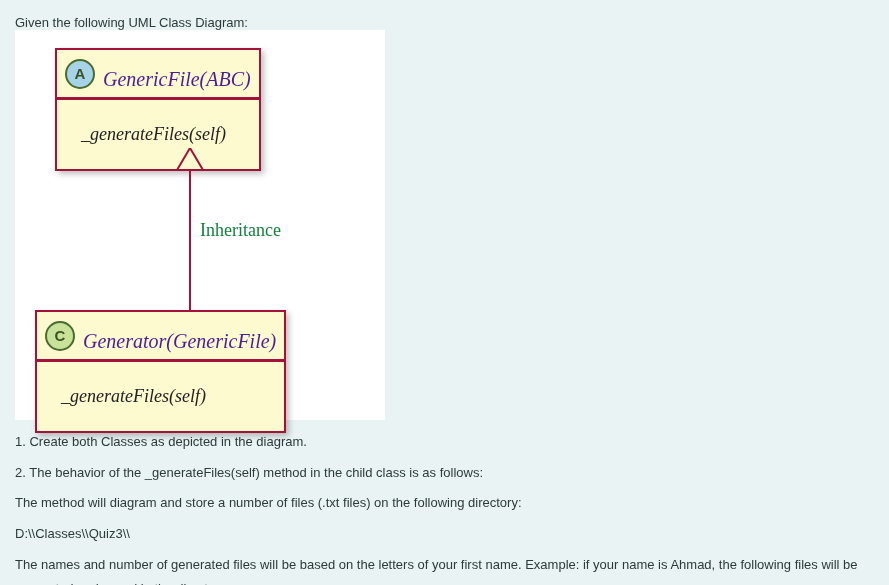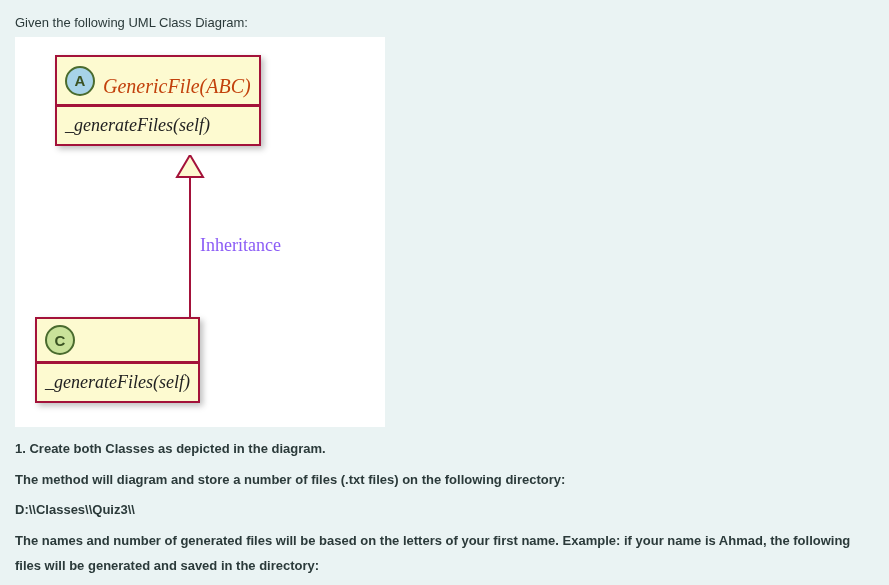--- a/index.html
+++ b/index.html
@@ -6,21 +6,21 @@
     margin: 0;
     padding: 15px;
     background: #eaf3f3;
     font-family: "Segoe UI", Arial, sans-serif;
     font-size: 13px;
     color: #2b3a3a;
     width: 889px;
     box-sizing: border-box;
   }
   .intro {
-    margin-bottom: 7px;
+    margin-bottom: 0;
   }
   .diagram-area {
     background: #ffffff;
     width: 370px;
     height: 390px;
     position: relative;
     margin-bottom: 10px;
   }
   .uml-class {
     position: absolute;
@@ -49,26 +49,26 @@
   }
   .badge-a {
     background: #a7d3e8;
   }
   .badge-c {
     background: #c9e29a;
   }
   .uml-title {
     font-style: italic;
     font-size: 20px;
-    color: #c2410c;
+    color: #4c1d95;
     font-family: Georgia, serif;
     margin-top: 12px;
   }
   .uml-body {
-    padding: 8px;
+    padding: 24px;
     font-style: italic;
     font-size: 18px;
     color: #222;
     font-family: Georgia, serif;
   }
   .hr-thin {
     border: none;
     border-top: 1px solid #a3123a;
     margin: 0;
   }
@@ -90,30 +90,28 @@
   .connector svg {
     position: absolute;
     top: 0;
     left: 0;
   }
   .inherit-label {
     position: absolute;
     top: 190px;
     left: 185px;
     font-size: 18px;
-    color: #8b5cf6;
+    color: #15803d;
     font-family: Georgia, serif;
-    margin-top: 8px;
   }
   .qtext {
     line-height: 1.9;
   }
   .qtext p {
     margin: 6px 0;
-    font-weight: bold;
   }
 </style>
 </head>
 <body>
 
 <div class="intro">Given the following UML Class Diagram:</div>
 
 <div class="diagram-area">
 
   <div class="uml-class class-top">
@@ -130,26 +128,28 @@
       <polygon points="15,0 28,22 2,22" fill="#fdfad0" stroke="#a3123a" stroke-width="2"></polygon>
       <line x1="15" y1="22" x2="15" y2="165" stroke="#a3123a" stroke-width="2"></line>
     </svg>
   </div>
 
   <div class="inherit-label">Inheritance</div>
 
   <div class="uml-class class-bottom">
     <div class="uml-header">
       <div class="uml-badge badge-c">C</div>
+      <div class="uml-title">Generator(GenericFile)</div>
     </div>
     <hr class="hr-thin">
     <div class="uml-body">_generateFiles(self)</div>
   </div>
 
 </div>
 
 <div class="qtext">
   <p>1. Create both Classes as depicted in the diagram.</p>
+  <p>2. The behavior of the _generateFiles(self) method in the child class is as follows:</p>
   <p>The method will diagram and store a number of files (.txt files) on the following directory:</p>
   <p>D:\\Classes\\Quiz3\\</p>
   <p>The names and number of generated files will be based on the letters of your first name. Example: if your name is Ahmad, the following files will be generated and saved in the directory:</p>
 
 </div>
 
 </body></html>

